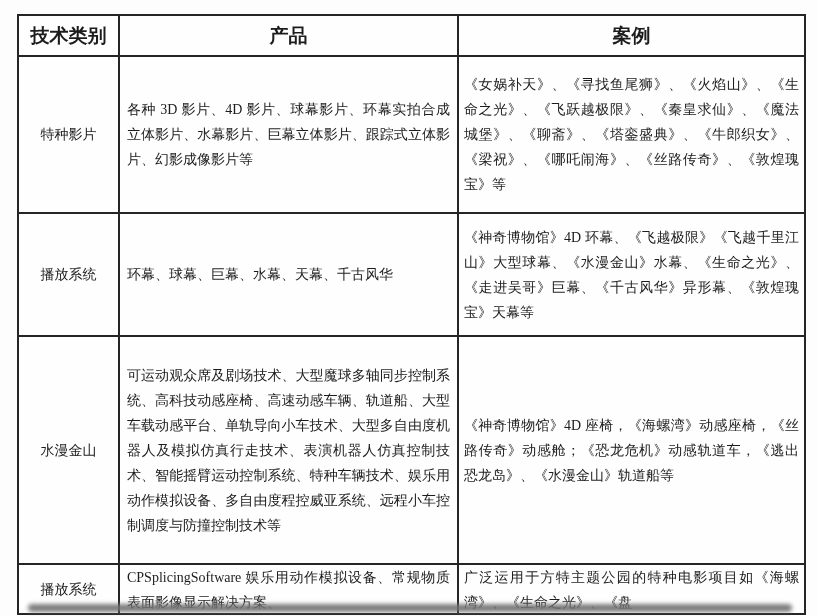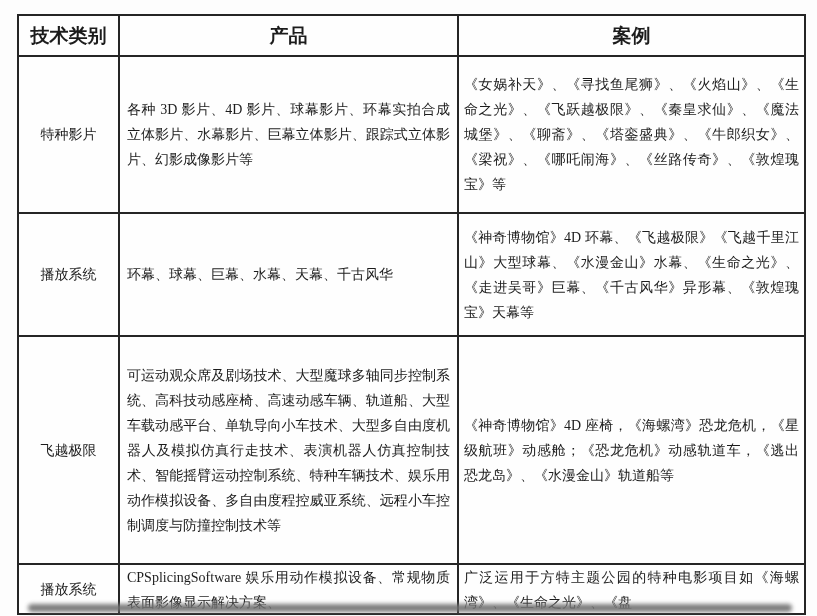--- a/index.html
+++ b/index.html
@@ -107,23 +107,23 @@
         <td class="cell-category">特种影片</td>
         <td class="cell-product">各种 3D 影片、4D 影片、球幕影片、环幕实拍合成立体影片、水幕影片、巨幕立体影片、跟踪式立体影片、幻影成像影片等</td>
         <td class="cell-cases">《女娲补天》、《寻找鱼尾狮》、《火焰山》、《生命之光》、《飞跃越极限》、《秦皇求仙》、《魔法城堡》、《聊斋》、《塔銮盛典》、《牛郎织女》、《梁祝》、《哪吒闹海》、《丝路传奇》、《敦煌瑰宝》等</td>
       </tr>
       <tr class="row-1">
         <td class="cell-category">播放系统</td>
         <td class="cell-product">环幕、球幕、巨幕、水幕、天幕、千古风华</td>
         <td class="cell-cases">《神奇博物馆》4D 环幕、《飞越极限》《飞越千里江山》大型球幕、《水漫金山》水幕、《生命之光》、《走进吴哥》巨幕、《千古风华》异形幕、《敦煌瑰宝》天幕等</td>
       </tr>
       <tr class="row-2">
-        <td class="cell-category">飞越极限</td>
+        <td class="cell-category">水漫金山</td>
         <td class="cell-product">可运动观众席及剧场技术、大型魔球多轴同步控制系统、高科技动感座椅、高速动感车辆、轨道船、大型车载动感平台、单轨导向小车技术、大型多自由度机器人及模拟仿真行走技术、表演机器人仿真控制技术、智能摇臂运动控制系统、特种车辆技术、娱乐用动作模拟设备、多自由度程控威亚系统、远程小车控制调度与防撞控制技术等</td>
-        <td class="cell-cases">《神奇博物馆》4D 座椅，《海螺湾》恐龙危机，《星级航班》动感舱；《恐龙危机》动感轨道车，《逃出恐龙岛》、《水漫金山》轨道船等</td>
+        <td class="cell-cases">《神奇博物馆》4D 座椅，《海螺湾》动感座椅，《丝路传奇》动感舱；《恐龙危机》动感轨道车，《逃出恐龙岛》、《水漫金山》轨道船等</td>
       </tr>
       <tr class="row-3">
         <td class="cell-category">播放系统</td>
         <td class="cell-product">
           <div class="clip">CPSplicingSoftware 娱乐用动作模拟设备、常规物质表面影像显示解决方案、</div>
         </td>
         <td class="cell-cases">
           <div class="clip">广泛运用于方特主题公园的特种电影项目如《海螺湾》、《生命之光》、《盘</div>
         </td>
       </tr>

